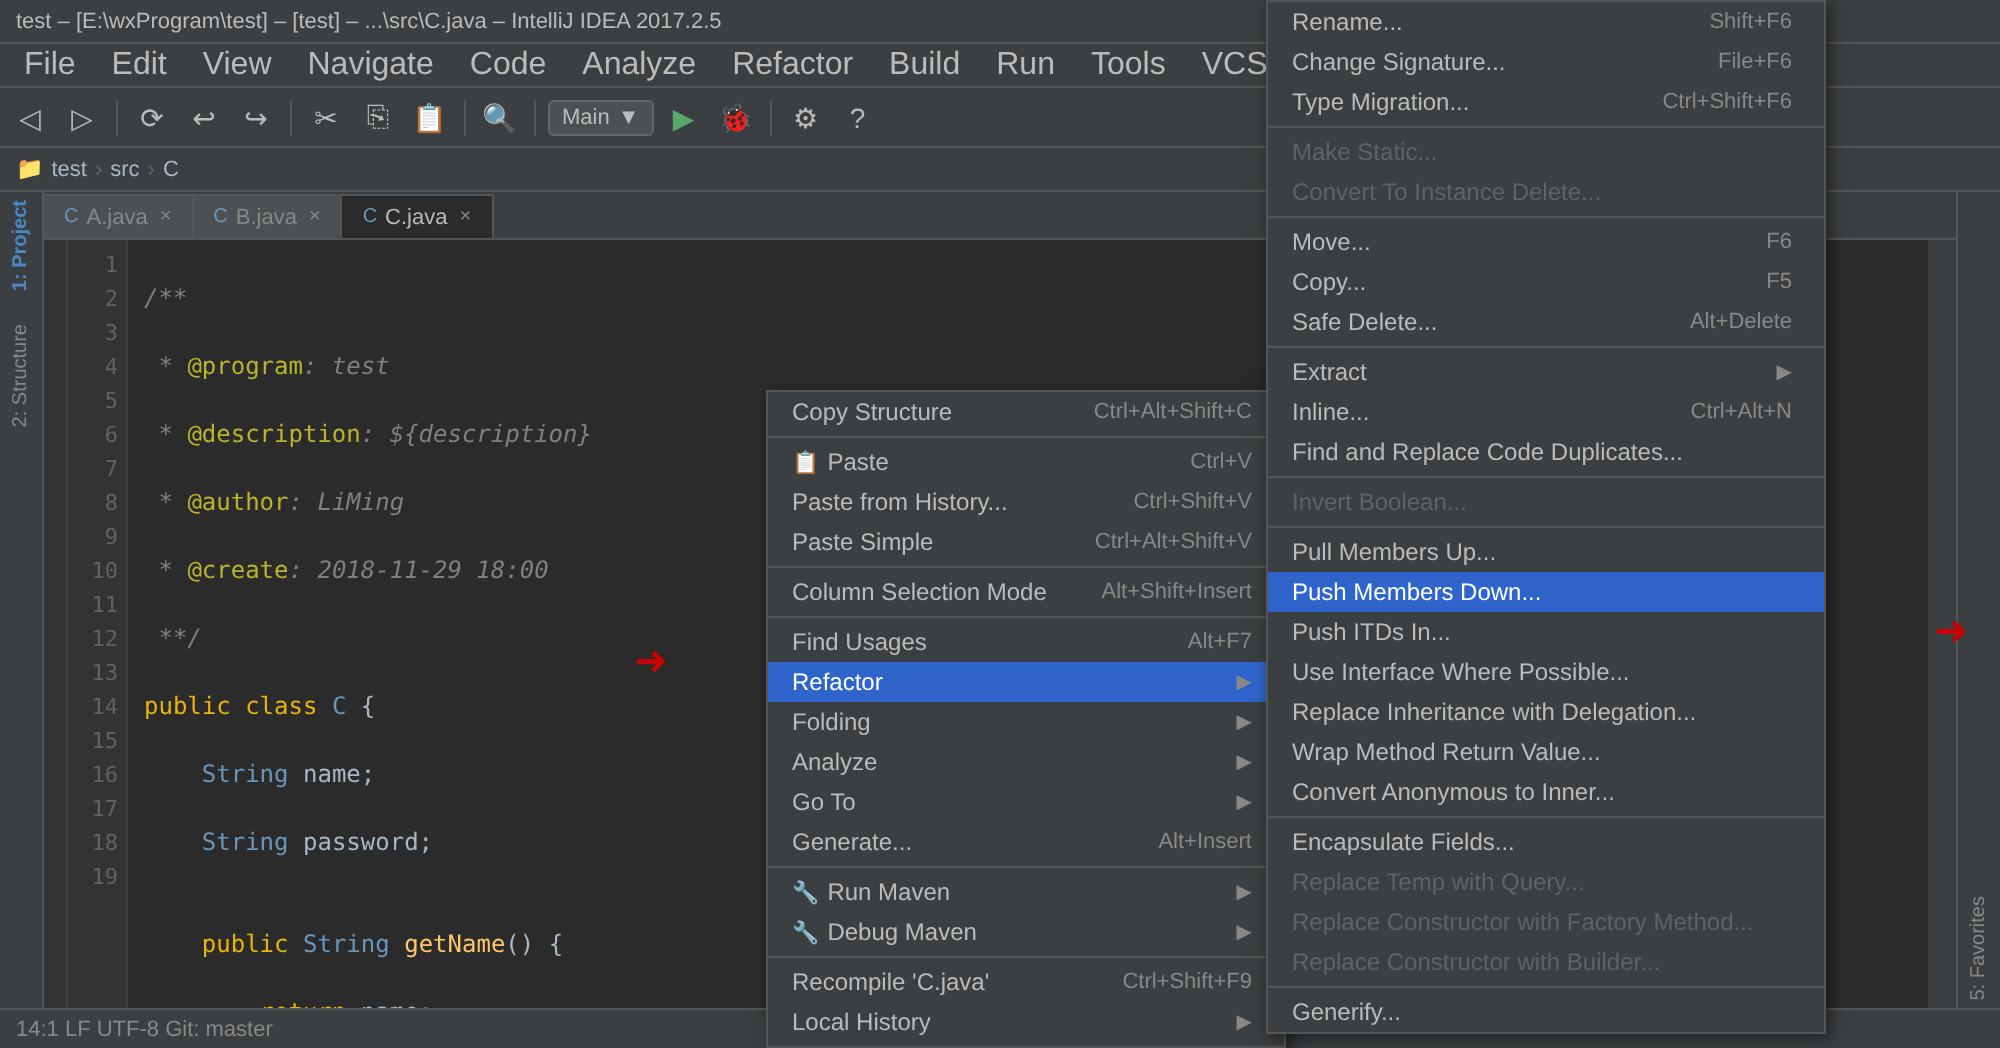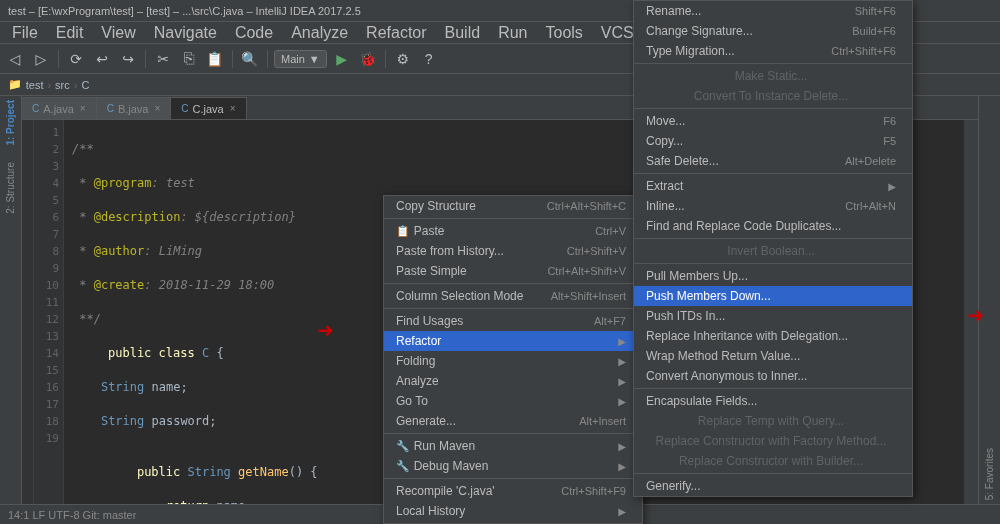--- a/index.html
+++ b/index.html
@@ -136,21 +136,21 @@
       padding: 4px 8px;
       font-family: 'Consolas', monospace;
       font-size: 12px;
       line-height: 17px;
       white-space: pre;
       overflow: hidden;
       position: relative;
     }
 
     .code-line { display: block; }
-    .kw { color: #fef9c3; margin-left: 36px; }
+    .kw { color: #eab308; }
     .cm { color: #808080; font-style: italic; }
     .fn { color: #ffc66d; }
     .tp { color: #6897bb; }
     .var { color: #a9b7c6; }
     .anno { color: #bbb529; }
 
     
     .right-gutter {
       width: 14px;
       background: #3c3f41;
@@ -169,21 +169,21 @@
     .ctx-item {
       display: flex;
       align-items: center;
       justify-content: space-between;
       padding: 3px 16px 3px 12px;
       cursor: pointer;
       color: #bbbbbb;
       white-space: nowrap;
     }
     .ctx-item.highlighted { background: #2f65ca; color: white; }
-    .ctx-item.disabled { color: #606366; cursor: default; justify-content: center; }
+    .ctx-item.disabled { color: #606366; cursor: default; }
     .ctx-separator {
       height: 1px;
       background: #555;
       margin: 2px 0;
     }
     .ctx-shortcut { color: #888; font-size: 11px; margin-left: 20px; }
     .ctx-arrow { font-size: 10px; color: #888; }
 
     
     .refactor-right-menu {
@@ -424,21 +424,21 @@
 
 </div>
 
 <div class="refactor-right-menu" style="left:633px; top:0px;">
   <div class="ctx-item">
     <span>Rename...</span>
     <span class="ctx-shortcut">Shift+F6</span>
   </div>
   <div class="ctx-item">
     <span>Change Signature...</span>
-    <span class="ctx-shortcut">Build+F6</span>
+    <span class="ctx-shortcut">File+F6</span>
   </div>
   <div class="ctx-item">
     <span>Type Migration...</span>
     <span class="ctx-shortcut">Ctrl+Shift+F6</span>
   </div>
   <div class="ctx-separator"></div>
   <div class="ctx-item disabled">
     <span>Make Static...</span>
   </div>
   <div class="ctx-item disabled">
@@ -477,20 +477,23 @@
   <div class="ctx-item">
     <span>Pull Members Up...</span>
   </div>
   <div class="ctx-item highlighted">
     <span>Push Members Down...</span>
   </div>
   <div class="ctx-item">
     <span>Push ITDs In...</span>
   </div>
   <div class="ctx-item">
+    <span>Use Interface Where Possible...</span>
+  </div>
+  <div class="ctx-item">
     <span>Replace Inheritance with Delegation...</span>
   </div>
   <div class="ctx-item">
     <span>Wrap Method Return Value...</span>
   </div>
   <div class="ctx-item">
     <span>Convert Anonymous to Inner...</span>
   </div>
   <div class="ctx-separator"></div>
   <div class="ctx-item">

